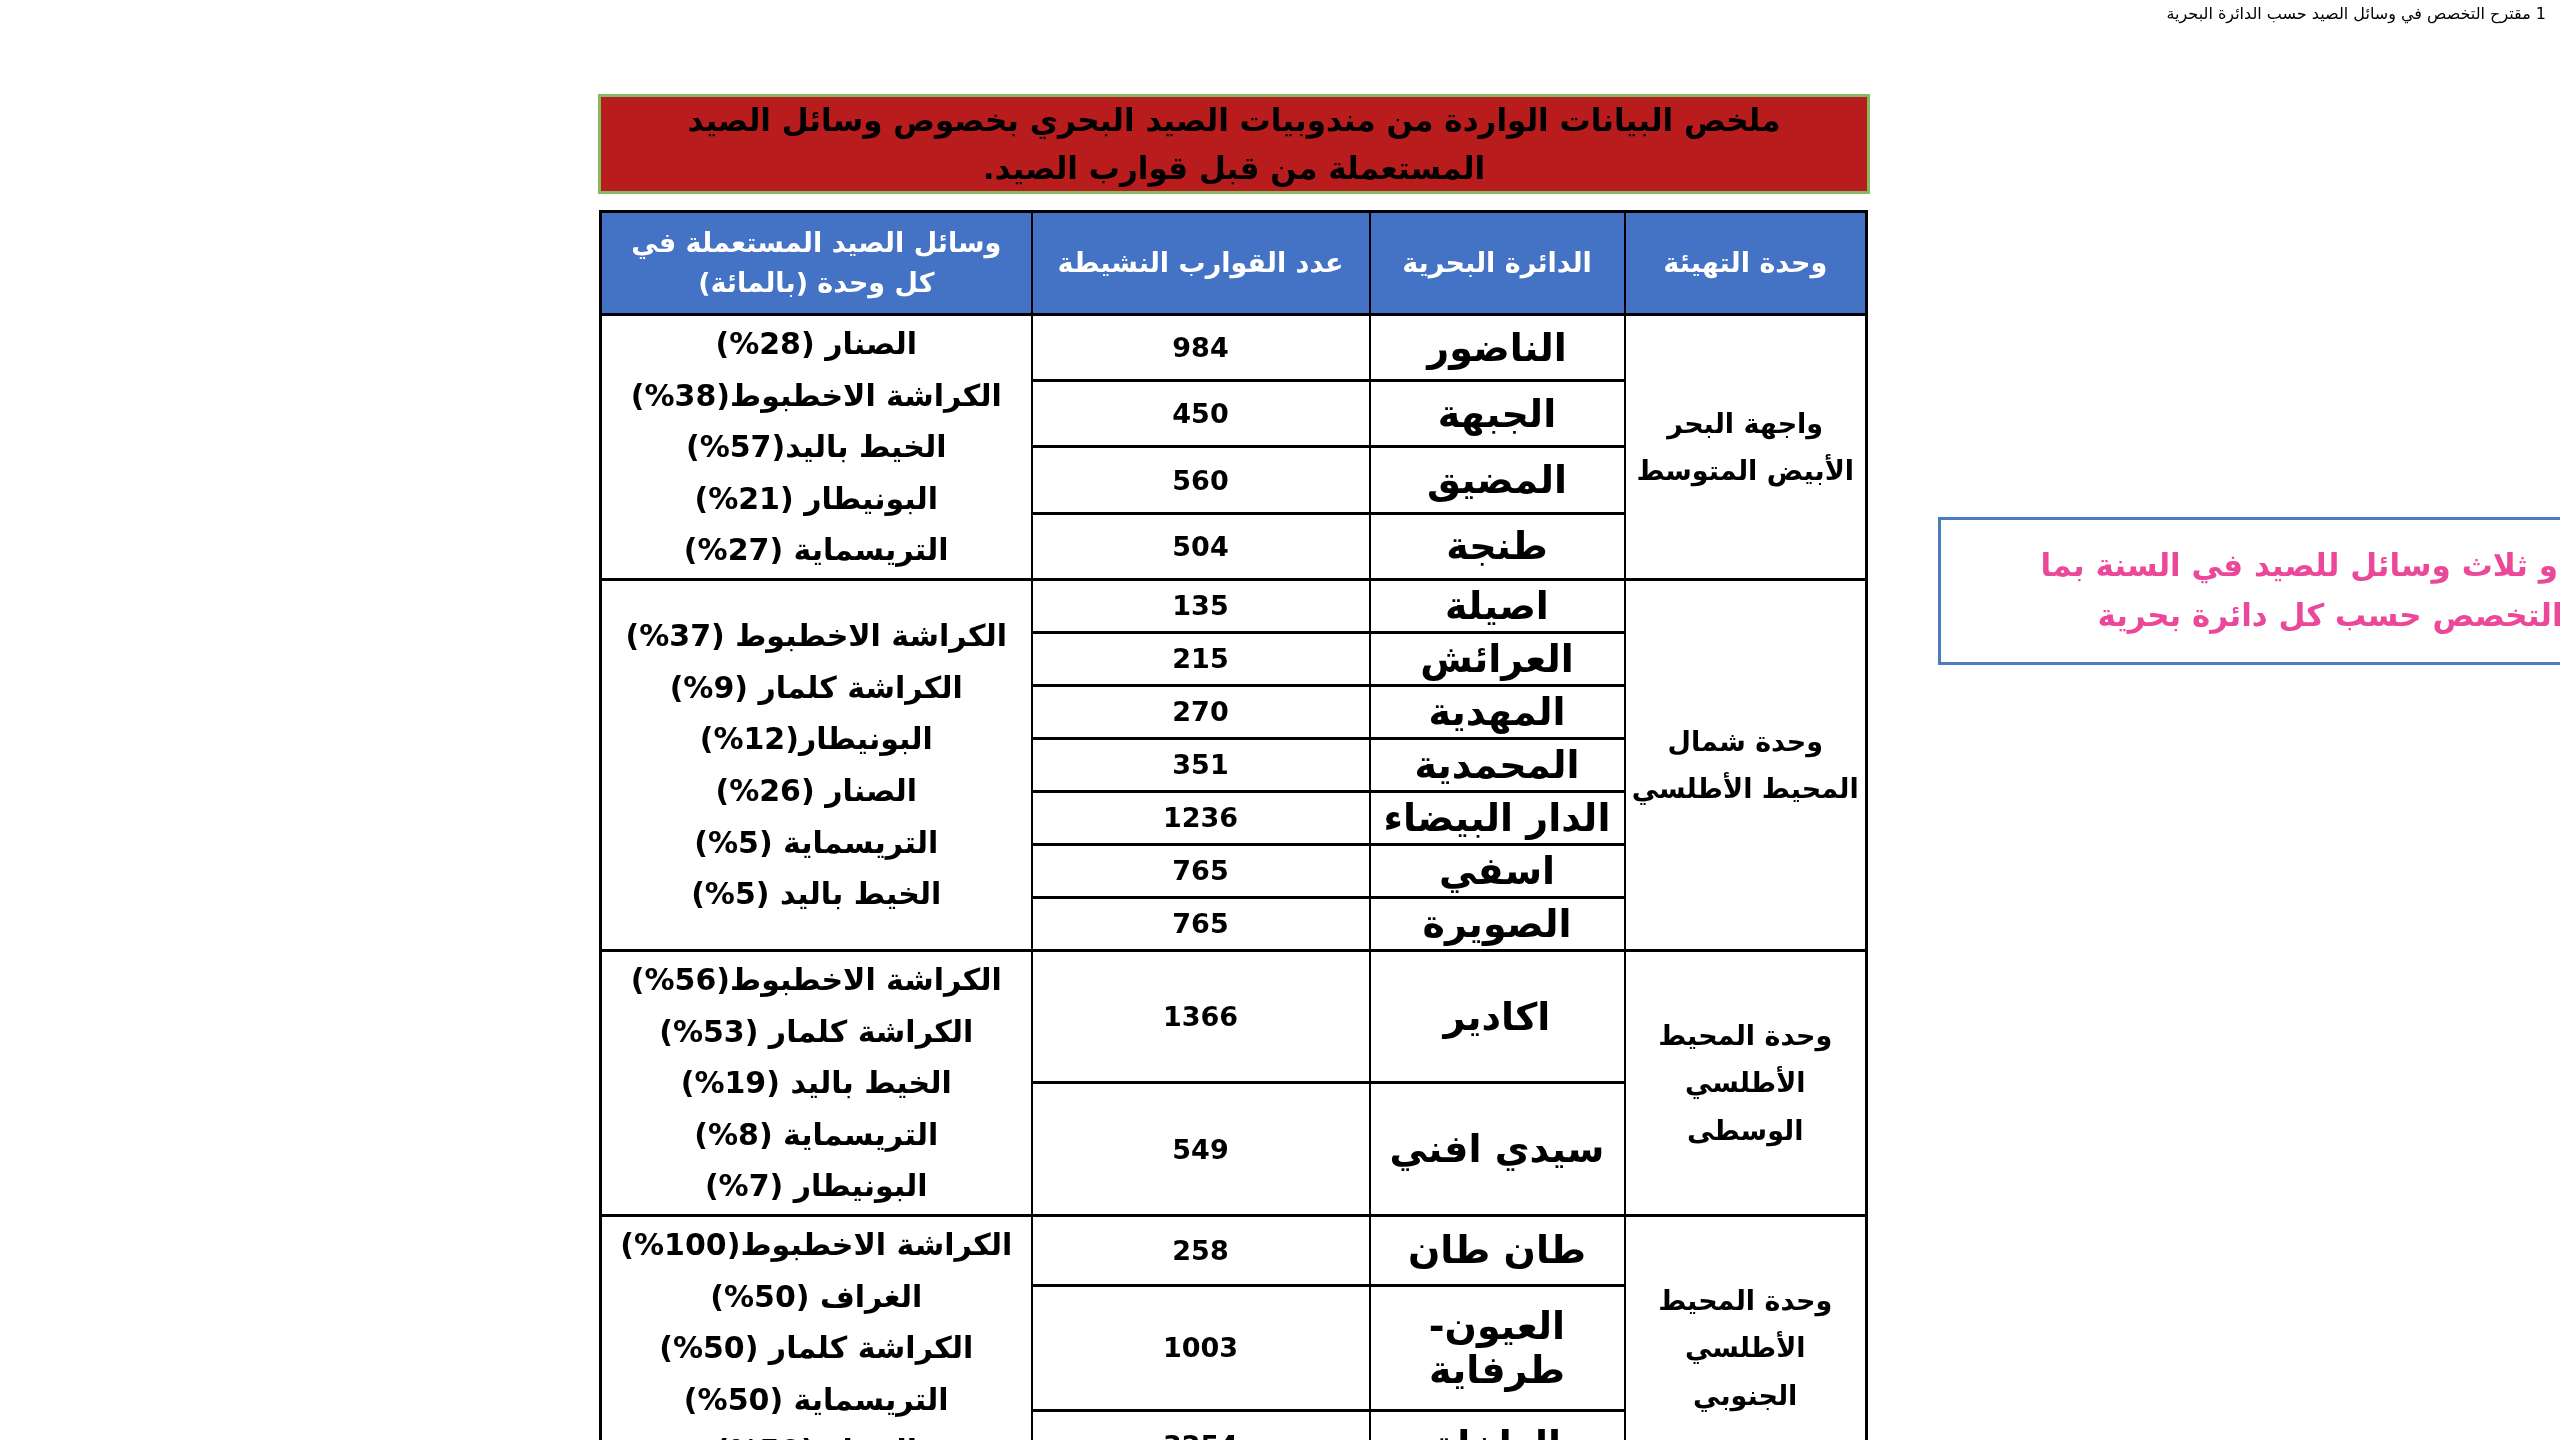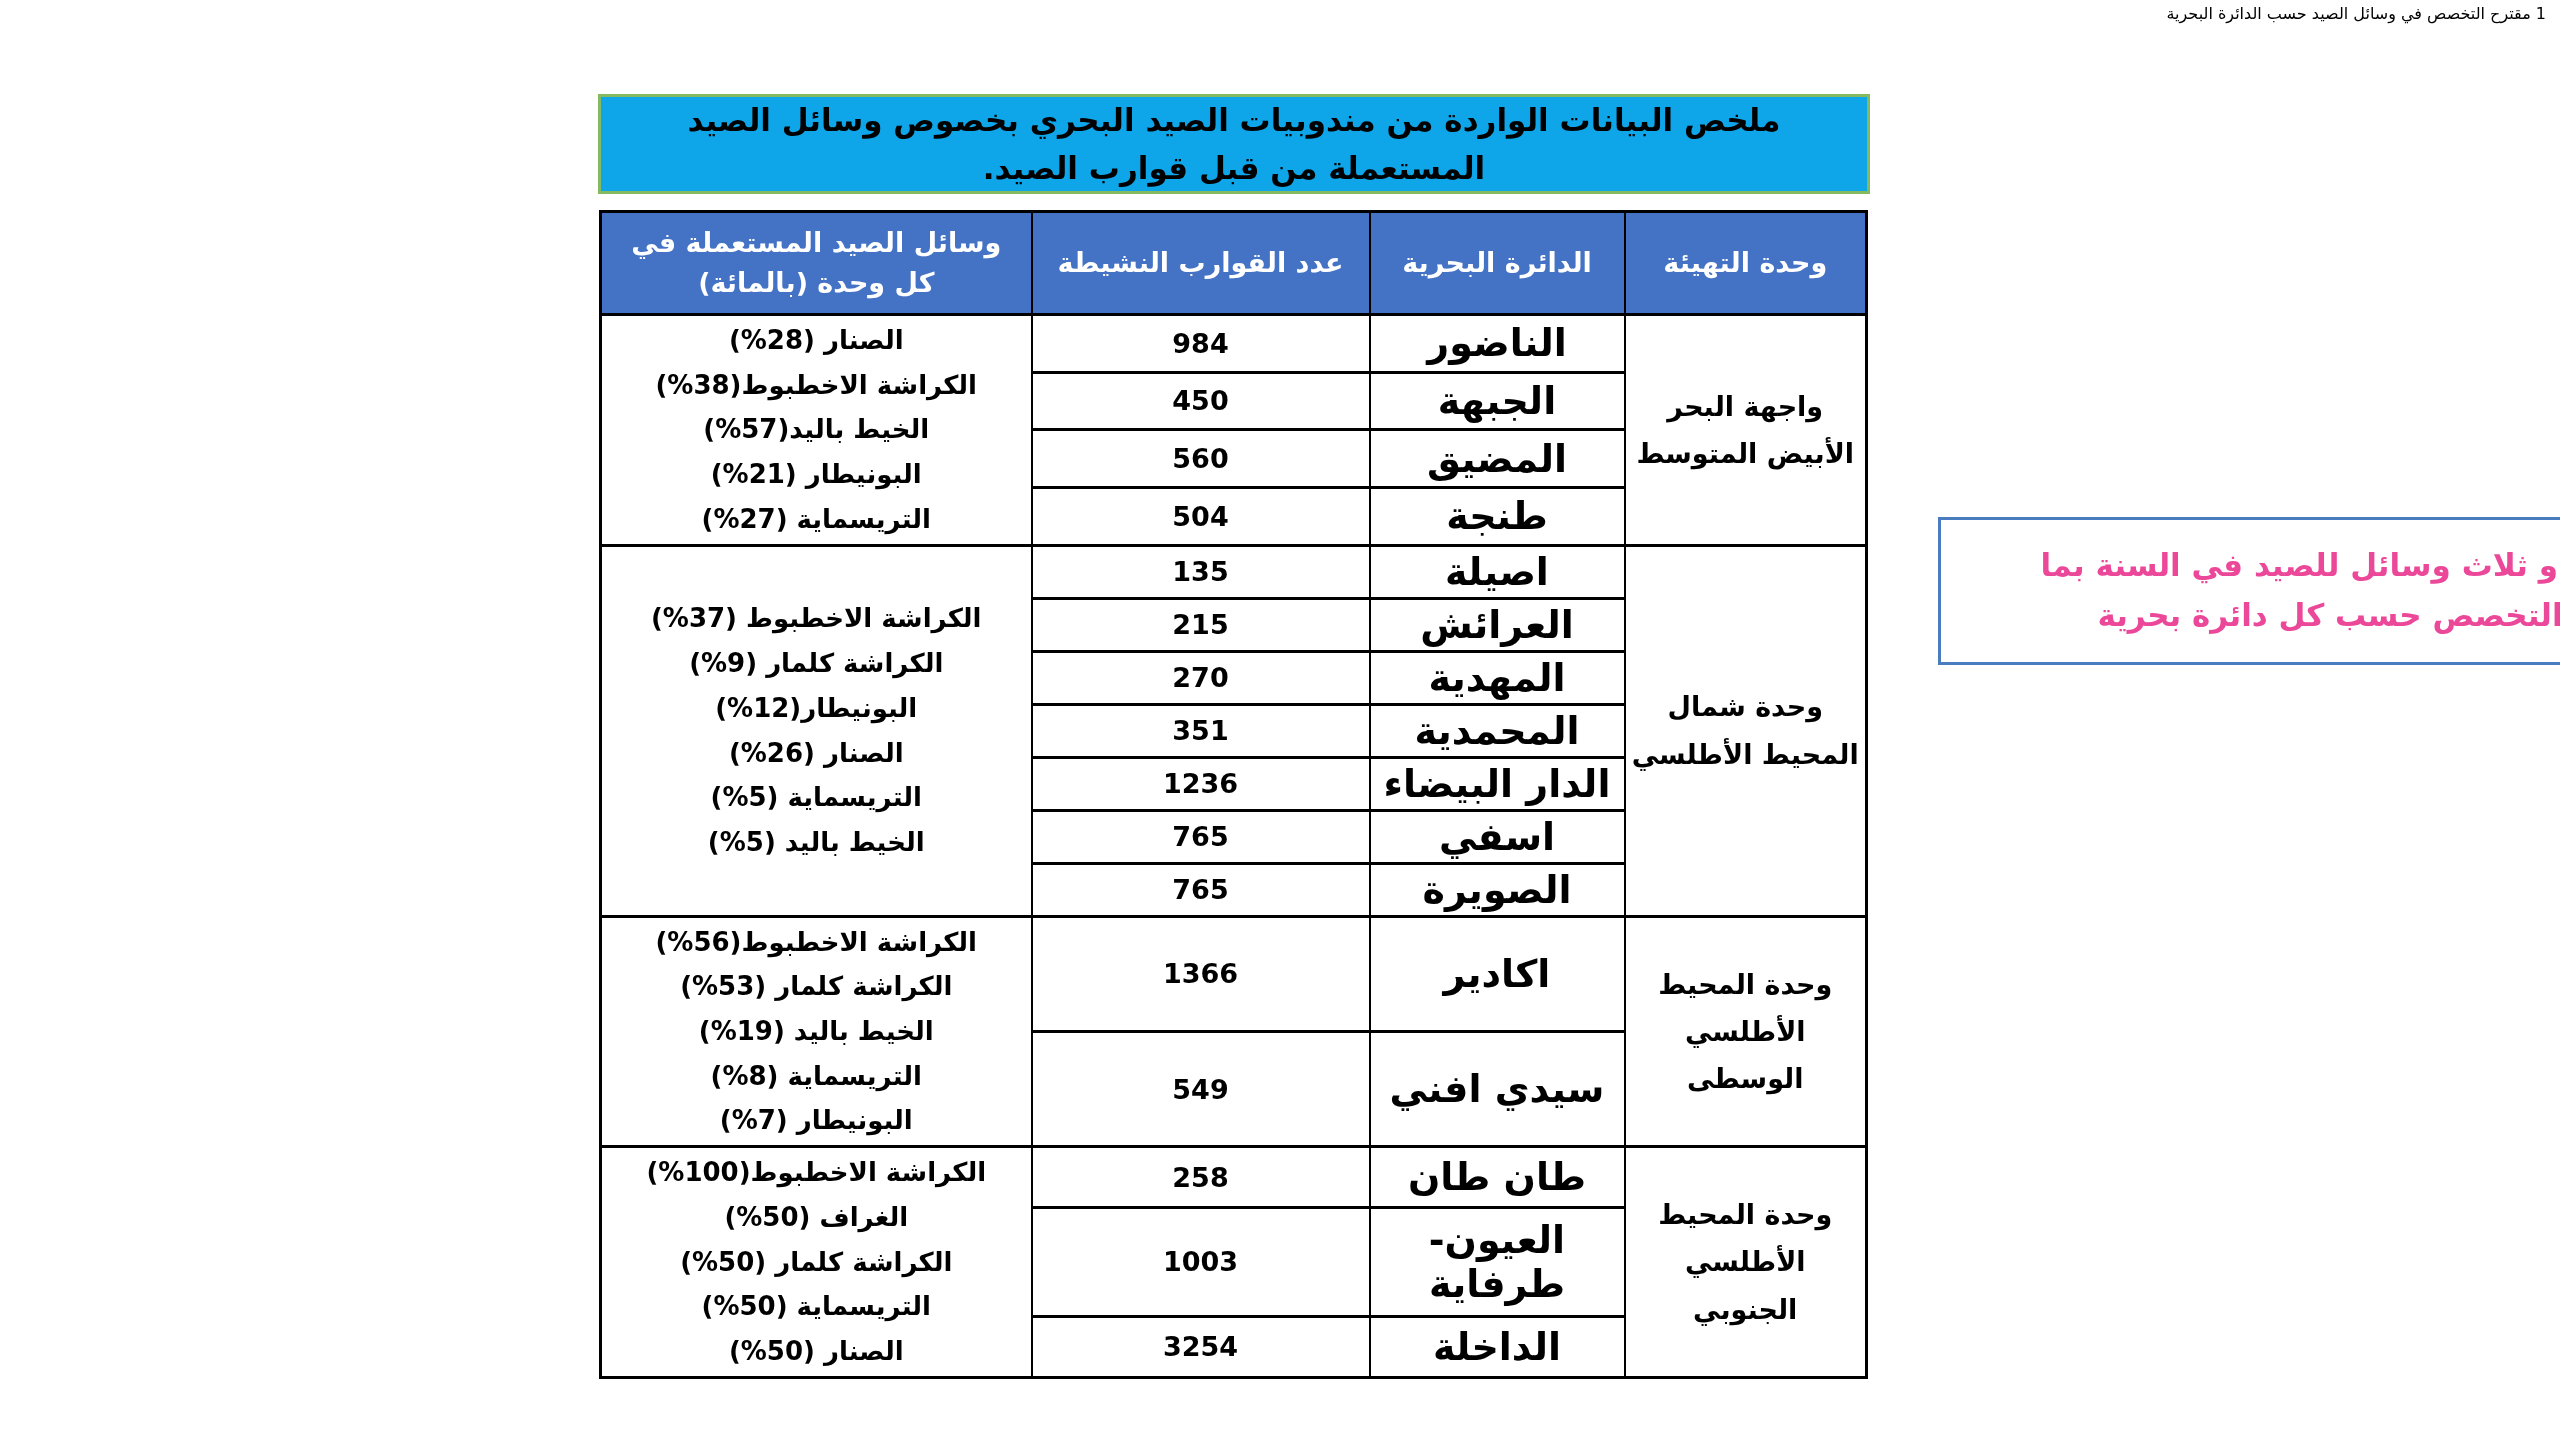--- a/index.html
+++ b/index.html
@@ -24,21 +24,21 @@
 
   
   .summary-box{
     position:absolute;
     left:142px;
     top:94px;
     width:1272px;
     height:100px;
     box-sizing:border-box;
     border:3px solid #84BB60;
-    background:#0ea5e9;
+    background:#b91c1c;
     display:flex;
     align-items:center;
     justify-content:center;
     text-align:center;
     font-size:31px;
     font-weight:bold;
     color:#000;
     line-height:1.55;
     padding:0 6px;
   }
@@ -84,21 +84,21 @@
     font-size:38px;
     font-weight:bold;
     height:46px;
   }
   td.boats{
     font-size:27px;
     font-weight:bold;
     height:46px;
   }
   td.gear{
-    font-size:26px;
+    font-size:30px;
     font-weight:bold;
     line-height:1.72;
     padding:8px 6px;
   }
   td.gear div{white-space:nowrap;}
 
   
   .note-box{
     position:absolute;
     left:1482px;

